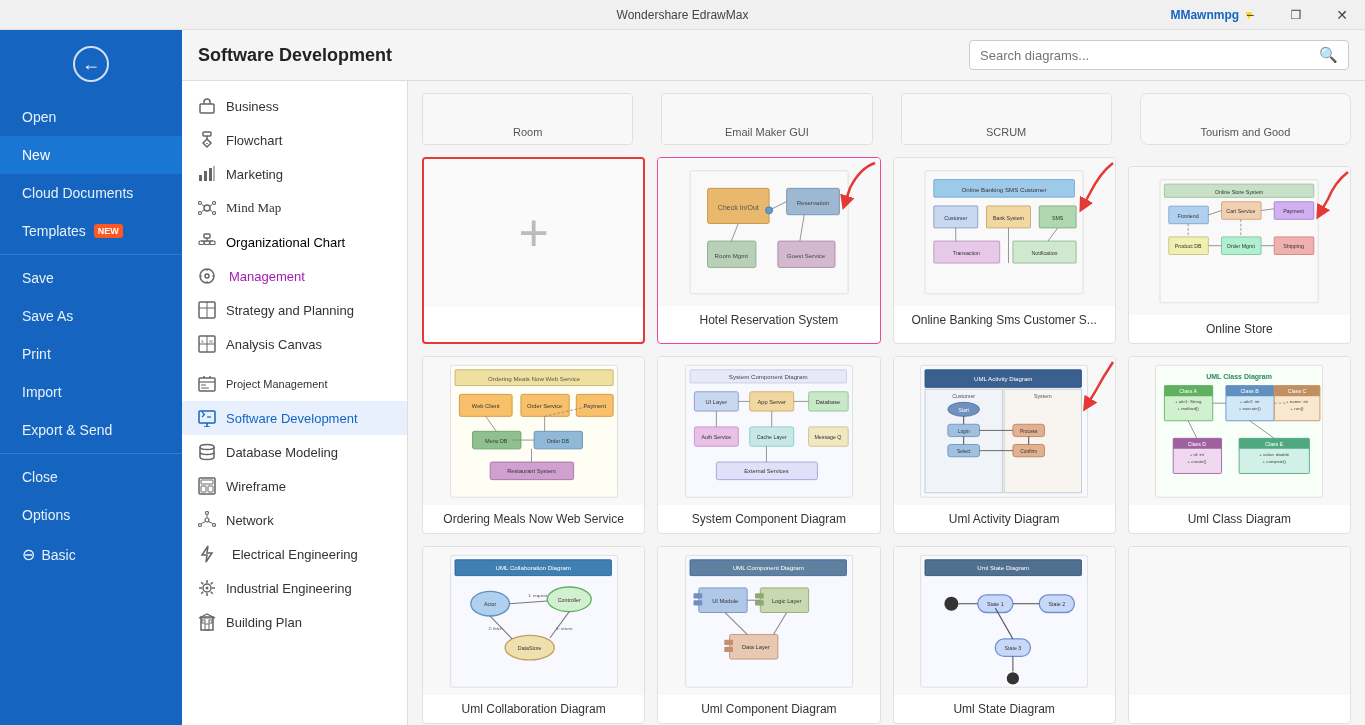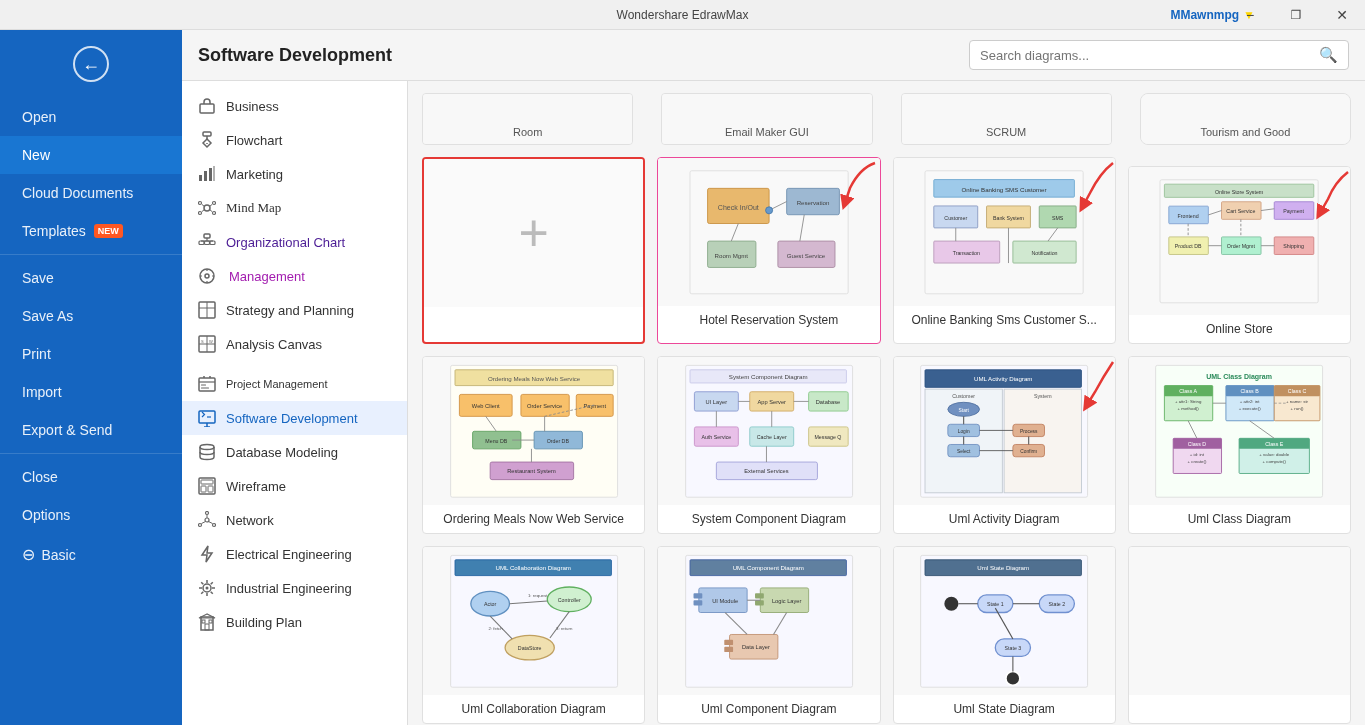--- a/index.html
+++ b/index.html
@@ -120,21 +120,21 @@
               <circle cx="2" cy="14" r="1.5" fill="none" stroke="#666" stroke-width="1.2"></circle>
               <circle cx="16" cy="14" r="1.5" fill="none" stroke="#666" stroke-width="1.2"></circle>
               <line x1="4" y1="5.5" x2="6.5" y2="7.5" stroke="#666" stroke-width="1"></line>
               <line x1="14" y1="5.5" x2="11.5" y2="7.5" stroke="#666" stroke-width="1"></line>
               <line x1="4" y1="12.5" x2="6.5" y2="10.5" stroke="#666" stroke-width="1"></line>
               <line x1="14" y1="12.5" x2="11.5" y2="10.5" stroke="#666" stroke-width="1"></line>
             </svg>
           <span>Mind Map</span>
         </div>
 
-        <div style="display:flex;align-items:center;gap:10px;padding:8px 16px;font-size:13px;color:#4c1d95;cursor:pointer;">
+        <div style="display:flex;align-items:center;gap:10px;padding:8px 16px;font-size:13px;color:#000000;cursor:pointer;">
           <svg width="18" height="18" viewBox="0 0 18 18">
               <rect x="6" y="1" width="6" height="4" rx="1" fill="none" stroke="#666" stroke-width="1.5"></rect>
               <line x1="9" y1="5" x2="9" y2="8" stroke="#666" stroke-width="1.2"></line>
               <line x1="3" y1="8" x2="15" y2="8" stroke="#666" stroke-width="1.2"></line>
               <rect x="1" y="8" width="5" height="3.5" rx="1" fill="none" stroke="#666" stroke-width="1.2"></rect>
               <rect x="6.5" y="8" width="5" height="3.5" rx="1" fill="none" stroke="#666" stroke-width="1.2"></rect>
               <rect x="12" y="8" width="5" height="3.5" rx="1" fill="none" stroke="#666" stroke-width="1.2"></rect>
             </svg>
           <span>Organizational Chart</span>
         </div>
@@ -217,21 +217,21 @@
               <circle cx="2" cy="14" r="1.5" fill="none" stroke="#666" stroke-width="1.2"></circle>
               <circle cx="16" cy="14" r="1.5" fill="none" stroke="#666" stroke-width="1.2"></circle>
               <circle cx="9" cy="9" r="2" fill="none" stroke="#666" stroke-width="1.2"></circle>
               <line x1="9" y1="3.5" x2="9" y2="7" stroke="#666" stroke-width="1"></line>
               <line x1="7.5" y1="10.5" x2="3.5" y2="12.5" stroke="#666" stroke-width="1"></line>
               <line x1="10.5" y1="10.5" x2="14.5" y2="12.5" stroke="#666" stroke-width="1"></line>
             </svg>
           <span>Network</span>
         </div>
 
-        <div style="display:flex;align-items:center;gap:10px;padding:8px 16px;font-size:13px;color:#333;cursor:pointer;">
+        <div style="display:flex;align-items:center;gap:16px;padding:8px 16px;font-size:13px;color:#333;cursor:pointer;">
           <svg width="18" height="18" viewBox="0 0 18 18">
               <polygon points="10,1 4,10 9,10 8,17 14,8 9,8" fill="none" stroke="#666" stroke-width="1.5"></polygon>
             </svg>
           <span>Electrical Engineering</span>
         </div>
 
         <div style="display:flex;align-items:center;gap:10px;padding:8px 16px;font-size:13px;color:#333;cursor:pointer;">
           <svg width="18" height="18" viewBox="0 0 18 18">
               <circle cx="9" cy="9" r="4" fill="none" stroke="#666" stroke-width="1.5"></circle>
               <circle cx="9" cy="9" r="1.5" fill="#666"></circle>

